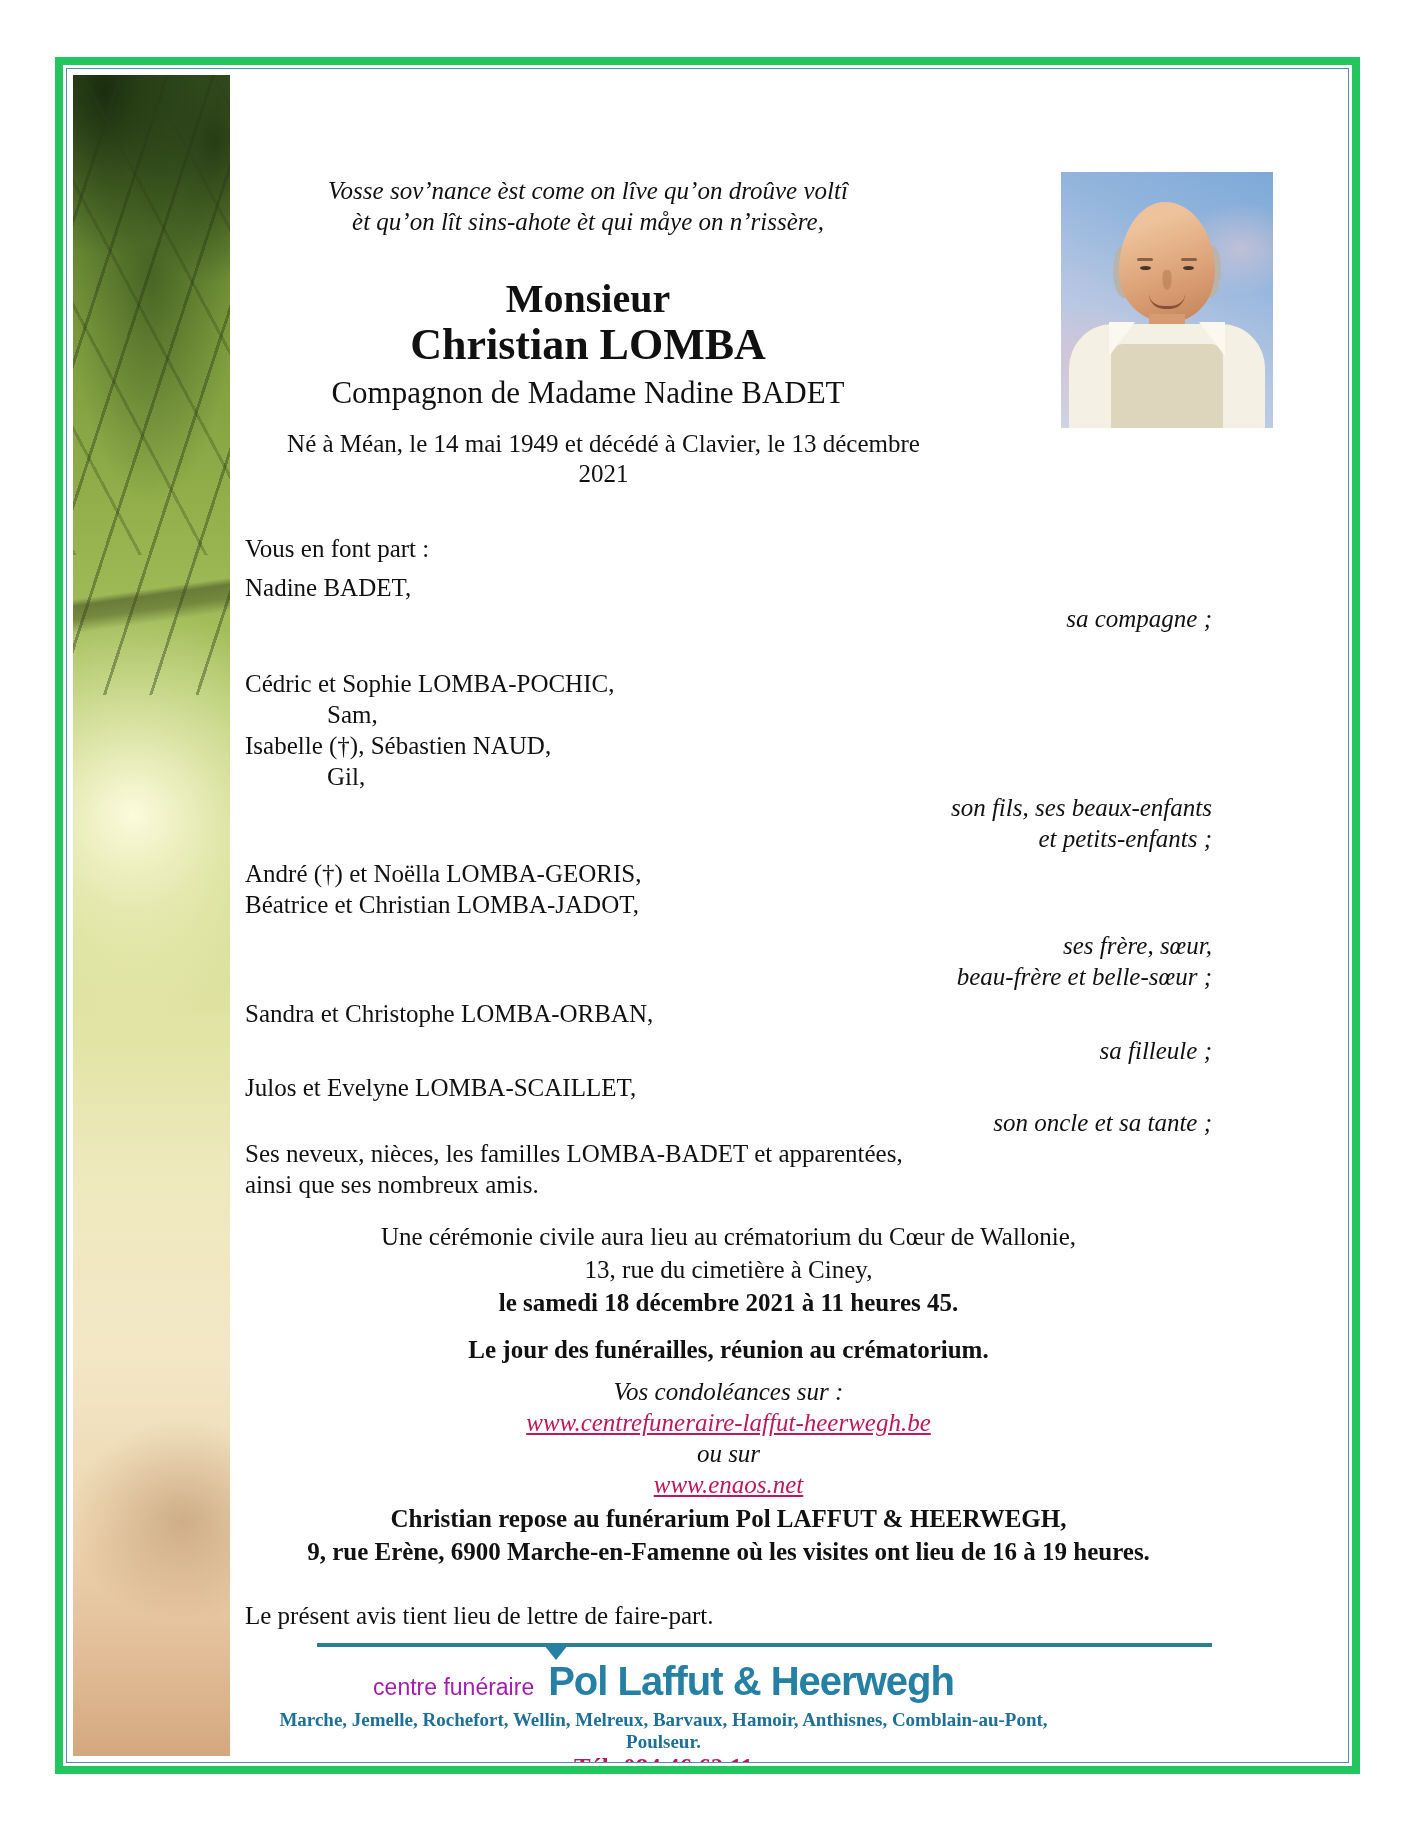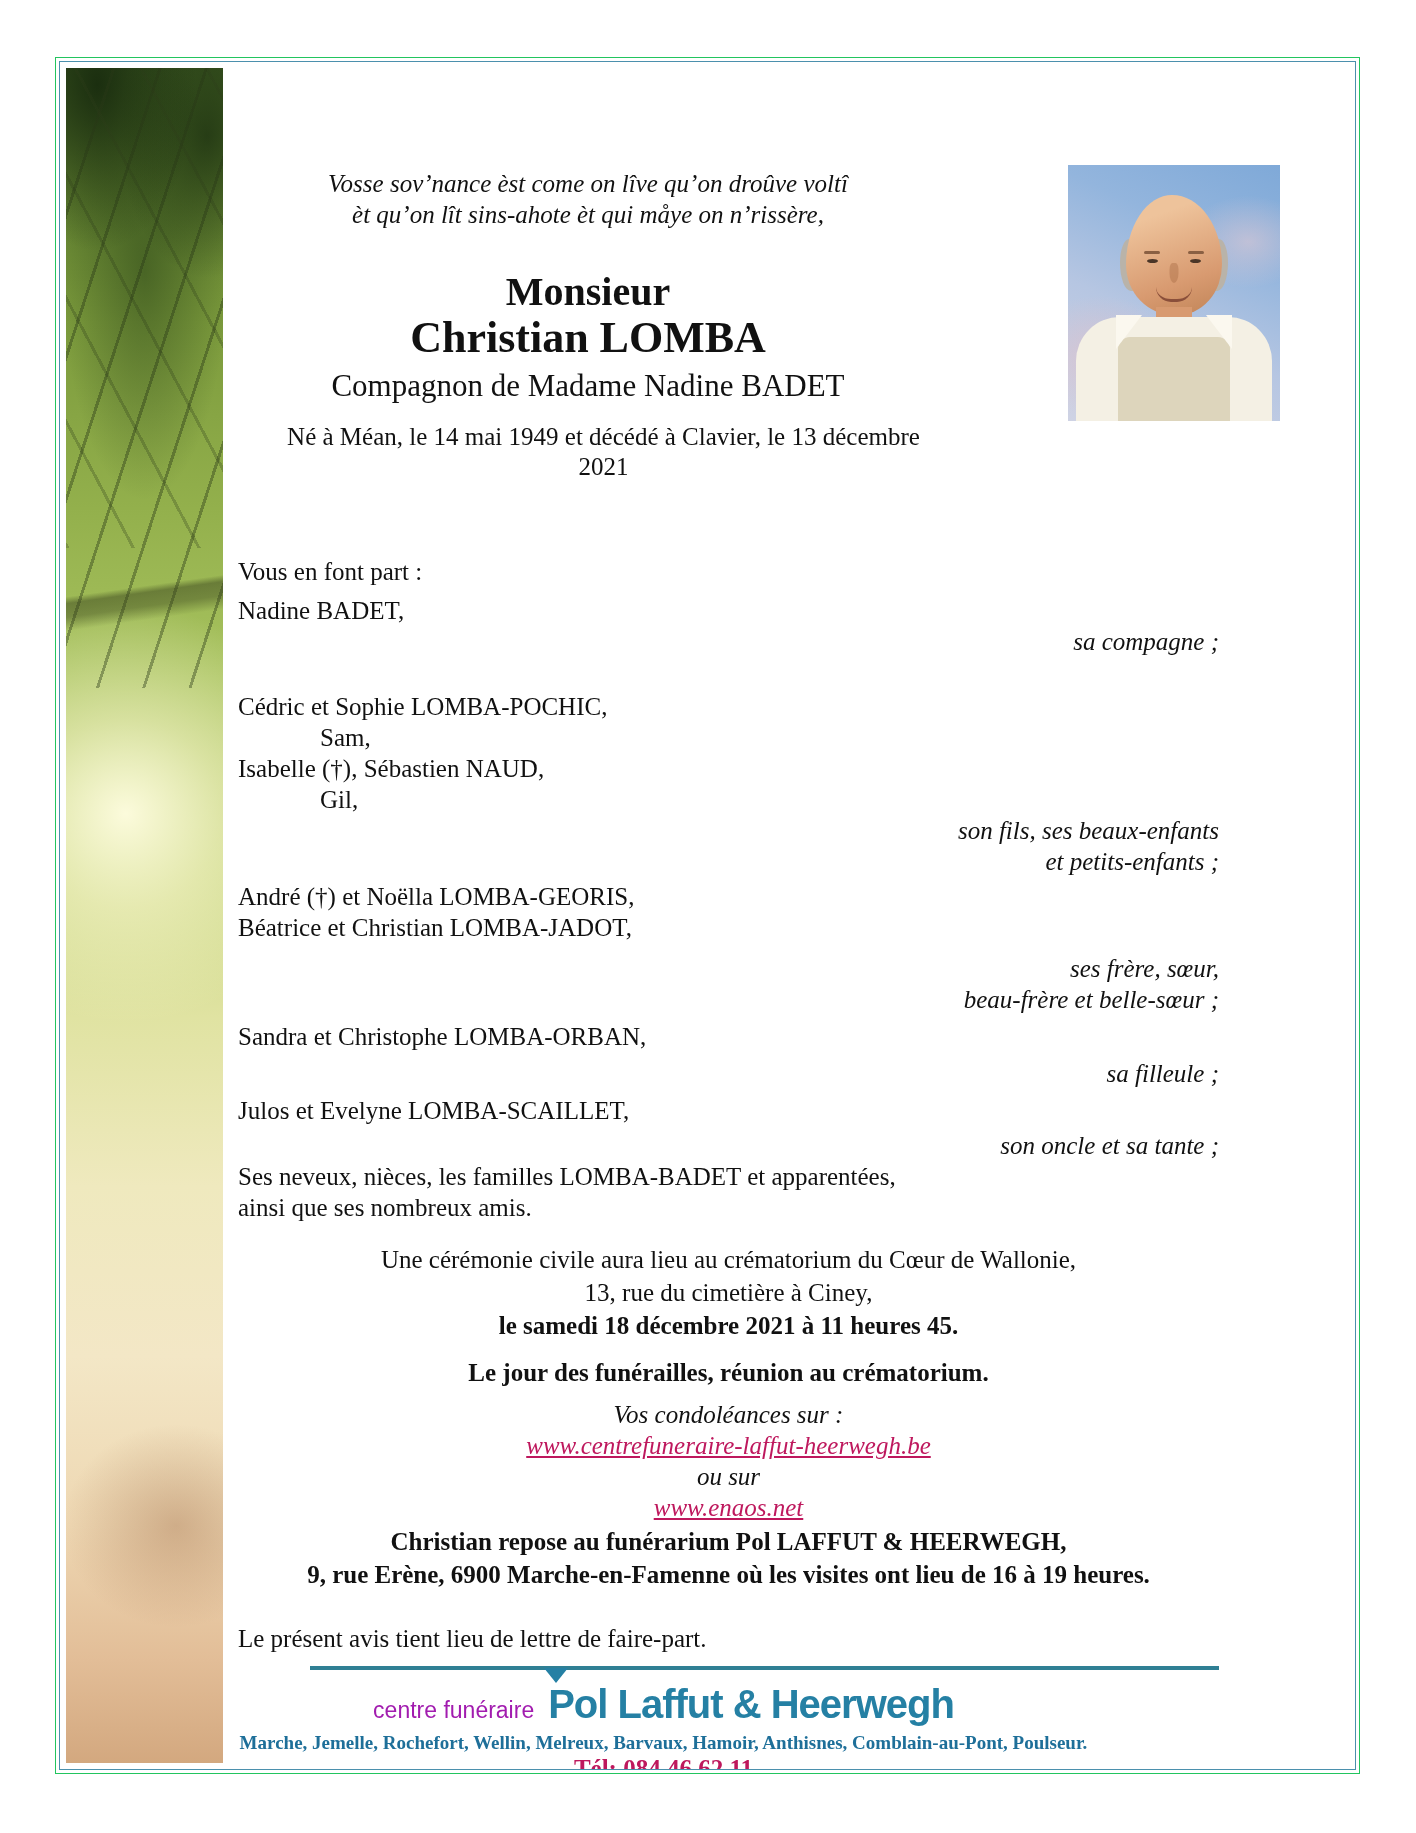--- a/index.html
+++ b/index.html
@@ -4,21 +4,21 @@
 <style>
   html,body { margin:0; padding:0; }
   body {
     width:1416px; height:1833px; position:relative;
     background:#ffffff;
     font-family:"Liberation Serif", serif;
     color:#111;
   }
   .frame {
     position:absolute; left:55px; top:57px; width:1305px; height:1717px;
-    border:1px solid #22c55e; box-sizing:border-box;
+    border:8px solid #22c55e; box-sizing:border-box;
   }
   .frame-inner {
     position:absolute; inset:3px; border:1px solid #4b90ad; overflow:hidden;
   }
   
   .strip {
     position:absolute; left:6px; top:6px; width:157px; height:calc(100% - 12px);
     background-repeat:no-repeat;
     background-image:
       linear-gradient(172deg, transparent 30.8%, rgba(55,65,28,.50) 31.2%, rgba(55,65,28,.42) 32.0%, transparent 32.8%),
@@ -69,21 +69,21 @@
   .vest { position:absolute; bottom:0; left:50%; transform:translateX(-50%); width:112px; height:92px; background:#ddd5bc; border-radius:12px 12px 0 0; }
   .collar-l,.collar-r { position:absolute; top:-2px; width:0; height:0; border-top:34px solid #fbf8ef; }
   .collar-l { left:40px; border-right:26px solid transparent; }
   .collar-r { right:40px; border-left:26px solid transparent; }
 
   
   .main { padding-right:136px; font-size:25px; }
   .row { line-height:31px; }
   .indent { padding-left:82px; }
   .right { text-align:right; font-style:italic; }
-  .mt-intro { margin-top:74px; }
+  .mt-intro { margin-top:44px; }
   .mt8 { margin-top:8px; } .mt4 { margin-top:4px; } .mt6 { margin-top:6px; }
   .mt10 { margin-top:10px; } .mt34 { margin-top:34px; }
   .center { text-align:center; }
   .ceremony { margin-top:20px; line-height:33px; }
   .bold { font-weight:bold; }
   .reunion { margin-top:14px; line-height:33px; }
   .condolences { margin-top:10px; font-style:italic; line-height:31px; }
   .weblink { color:#be185d; text-decoration:underline; }
   .repose { margin-top:2px; line-height:33px; }
   .notice { margin-top:32px; line-height:31px; }

